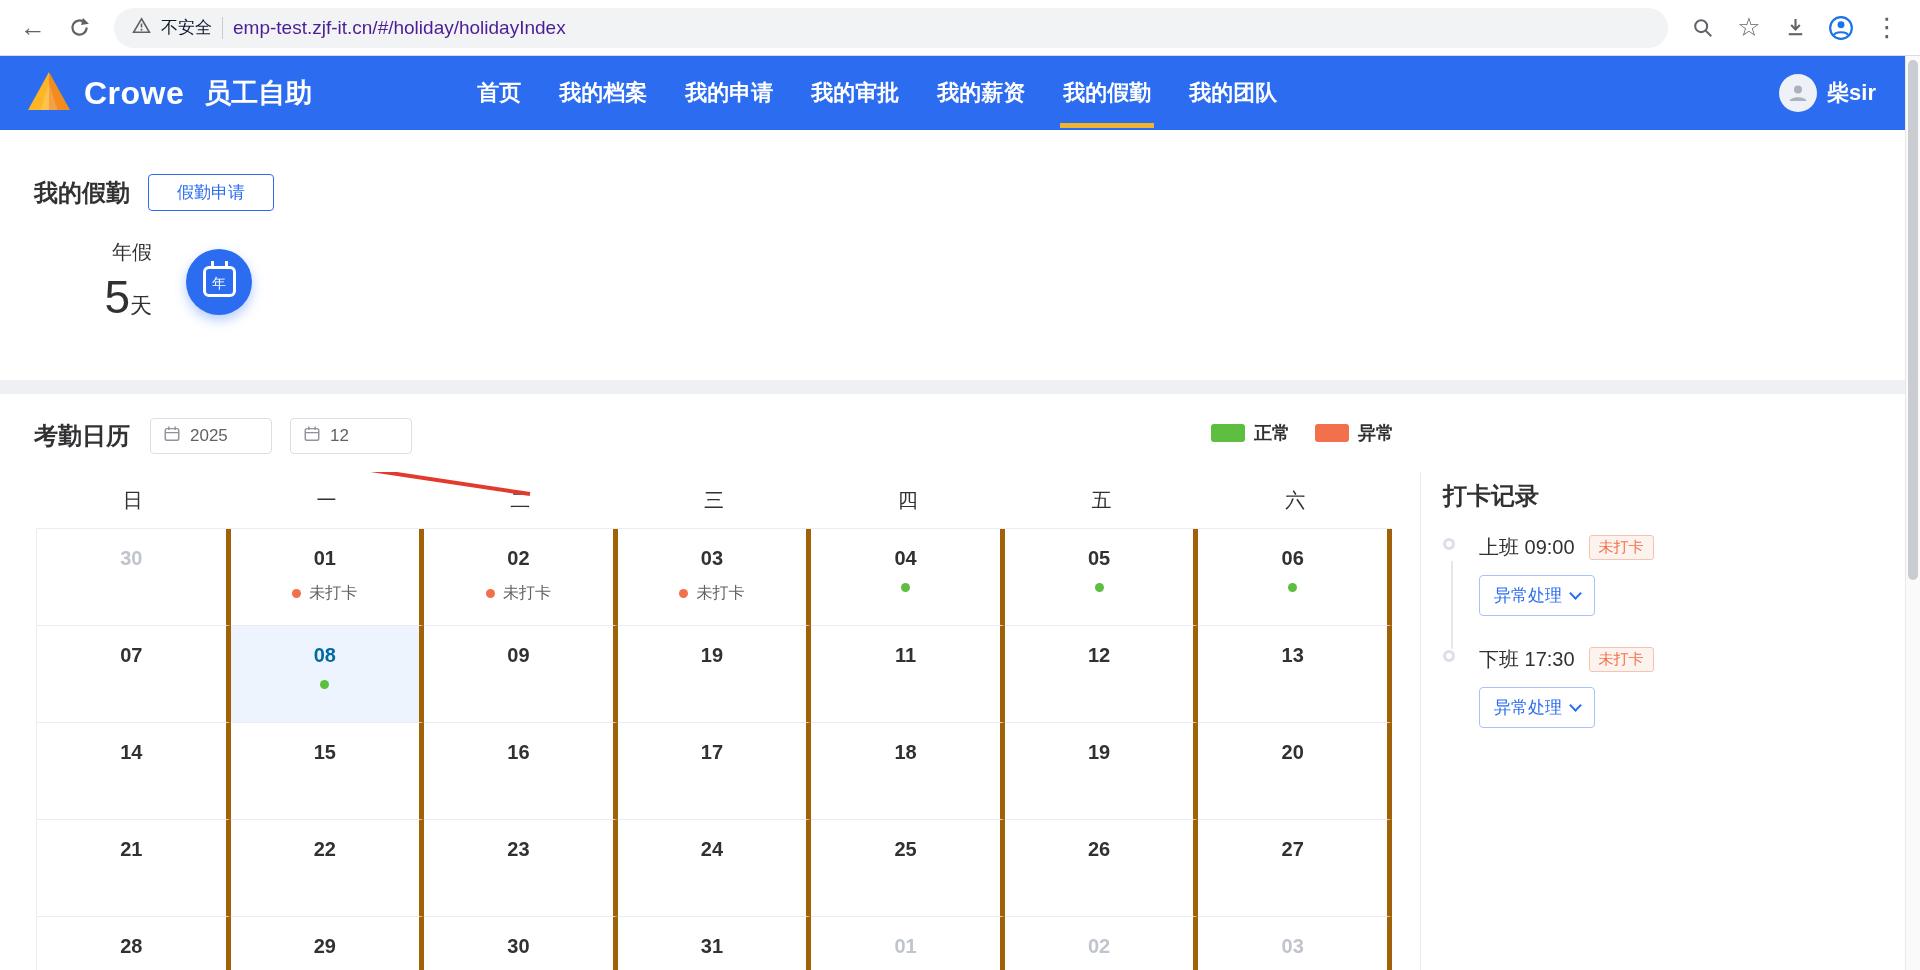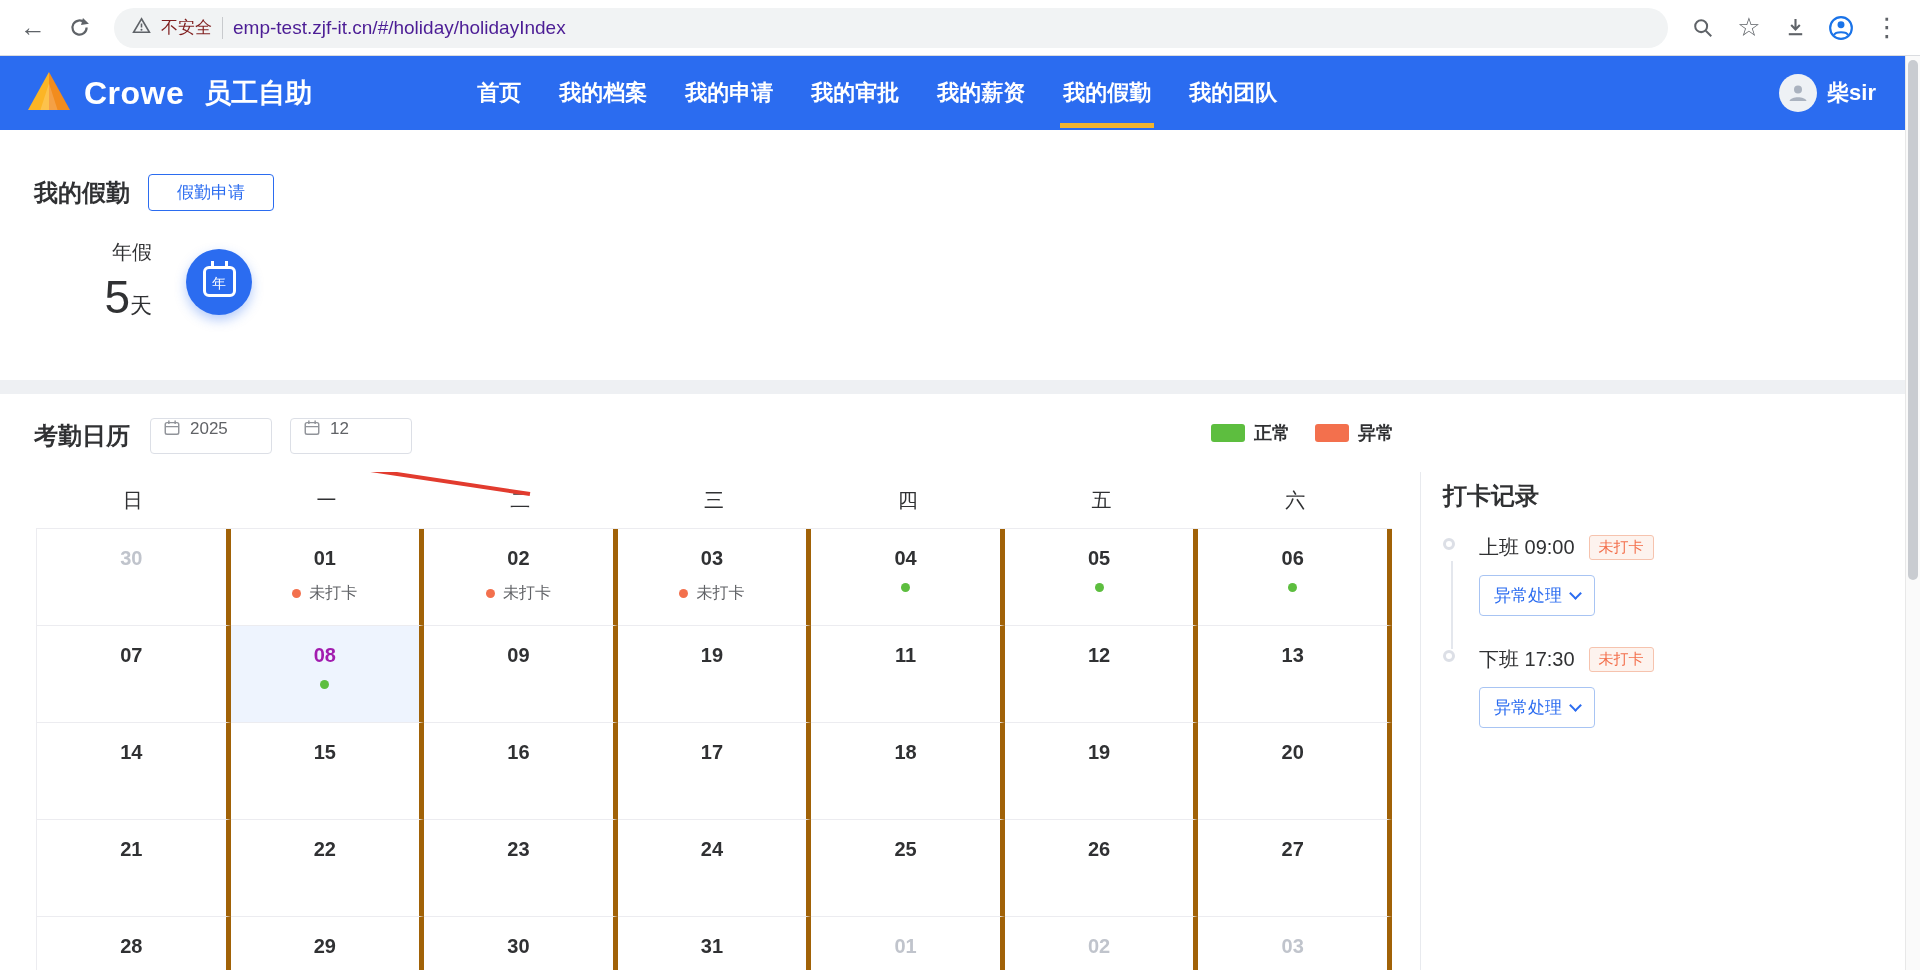--- a/index.html
+++ b/index.html
@@ -3,21 +3,21 @@
 <meta charset="utf-8">
 <style>
   * { margin:0; padding:0; box-sizing:border-box; }
   html,body { width:1920px; height:970px; overflow:hidden; }
   body { font-family:"Liberation Sans","DejaVu Sans",sans-serif; background:#fff; position:relative; color:#303133; }
 
   
   .browser-bar { height:56px; display:flex; align-items:center; padding:0 12px; background:#fff; border-bottom:1px solid #dadce0; gap:4px; }
   .bicon { width:42px; height:42px; display:flex; align-items:center; justify-content:center; color:#5f6368; font-size:26px; border-radius:50%; flex:0 0 auto; }
   .urlbar { flex:1; height:40px; margin:0 10px; border-radius:20px; background:#f1f3f4; display:flex; align-items:center; padding:0 18px; gap:10px; }
-  .sec-label { font-size:17px; color:#7f1d1d; }
+  .sec-label { font-size:17px; color:#0f172a; }
   .url-sep { width:1px; height:22px; background:#c8cacd; }
   .url-text { font-size:19px; color:#4c1d95; }
 
   
   .app-header { height:74px; background:var(--accent,#2b6cf0); display:flex; align-items:center; padding:0 26px; color:#fff; position:relative; }
   .logo-wrap { display:flex; align-items:center; gap:12px; }
   .brand { font-size:32px; font-weight:bold; letter-spacing:.5px; }
   .app-name { font-size:27px; font-weight:bold; margin-left:8px; }
   .nav { display:flex; gap:38px; margin-left:165px; height:100%; align-items:stretch; }
   .nav-item { position:relative; font-size:22px; font-weight:bold; display:flex; align-items:center; cursor:pointer; white-space:nowrap; }
@@ -41,37 +41,37 @@
   .cal-glyph { width:33px; height:31px; border:3px solid #fff; border-radius:6px; position:relative; display:flex; align-items:center; justify-content:center; color:#fff; font-size:14px; padding-top:5px; }
   .cal-glyph::before,.cal-glyph::after { content:""; position:absolute; top:-8px; width:3px; height:7px; background:#fff; }
   .cal-glyph::before { left:5px; } .cal-glyph::after { right:5px; }
   .annot-arrow { position:absolute; left:126px; top:290px; pointer-events:none; }
 
   .band { height:14px; background:#eef0f3; }
 
   
   .sec2-head { position:relative; display:flex; align-items:center; padding:24px 0 18px 34px; background:#fff; }
   .sec2-title { font-size:24px; font-weight:bold; }
-  .select-box { display:flex; gap:9px; border:1px solid #dcdfe6; border-radius:4px; height:36px; padding:0 12px; min-width:122px; color:#606266; font-size:17px; background:#fff; cursor:pointer; }
+  .select-box { display:flex; align-items:center; gap:9px; border:1px solid #dcdfe6; border-radius:4px; height:36px; padding:0 12px; min-width:122px; color:#606266; font-size:17px; background:#fff; cursor:pointer; }
   .select-box.first { margin-left:20px; } .select-box.second { margin-left:18px; }
   .legend { position:absolute; right:510px; top:50%; transform:translateY(-50%); display:flex; align-items:center; gap:9px; }
   .legend .swatch { width:34px; height:18px; border-radius:3px; }
   .legend .lg-label { font-size:18px; font-weight:bold; margin-right:16px; }
 
   
   .cal-wrap { display:flex; align-items:stretch; background:#fff; }
   .cal-left { width:1392px; padding-left:36px; flex:0 0 auto; }
   .weekday-row { display:grid; grid-template-columns:repeat(7,1fr); height:56px; }
   .weekday { display:flex; align-items:center; justify-content:center; font-size:20px; color:#303133; }
   .calendar-grid { display:grid; grid-template-columns:repeat(7,1fr); border-top:1px solid #ececf0; border-left:1px solid #ececf0; }
   .day-cell { height:97px; border-right:5px solid #a16207; border-bottom:1px solid #ececf0; display:flex; flex-direction:column; align-items:center; padding-top:18px; background:#fff; cursor:pointer; }
   .day-cell.today { background:#eef4fe; }
   .day-num { font-size:20px; font-weight:bold; color:#303133; }
   .day-cell.muted .day-num { color:#c0c4cc; }
-  .day-cell.today .day-num { color:#a21caf;text-align:center; }
+  .day-cell.today .day-num { color:#0369a1;text-align:center; }
   .day-status { display:flex; align-items:center; gap:8px; margin-top:13px; }
   .dot { width:9px; height:9px; border-radius:50%; }
   .dot.green { background:var(--green,#5dbe3f); }
   .dot.red { background:var(--orange,#f3704d); }
   .day-text { font-size:16px; color:#606266; }
   .v-div { width:1px; background:#e8eaee; margin-left:28px; }
 
   .punch { flex:1; padding:8px 0 0 22px; }
   .punch-title { font-size:24px; font-weight:bold; margin-bottom:22px; }
   .t-item { position:relative; padding-left:36px; }

